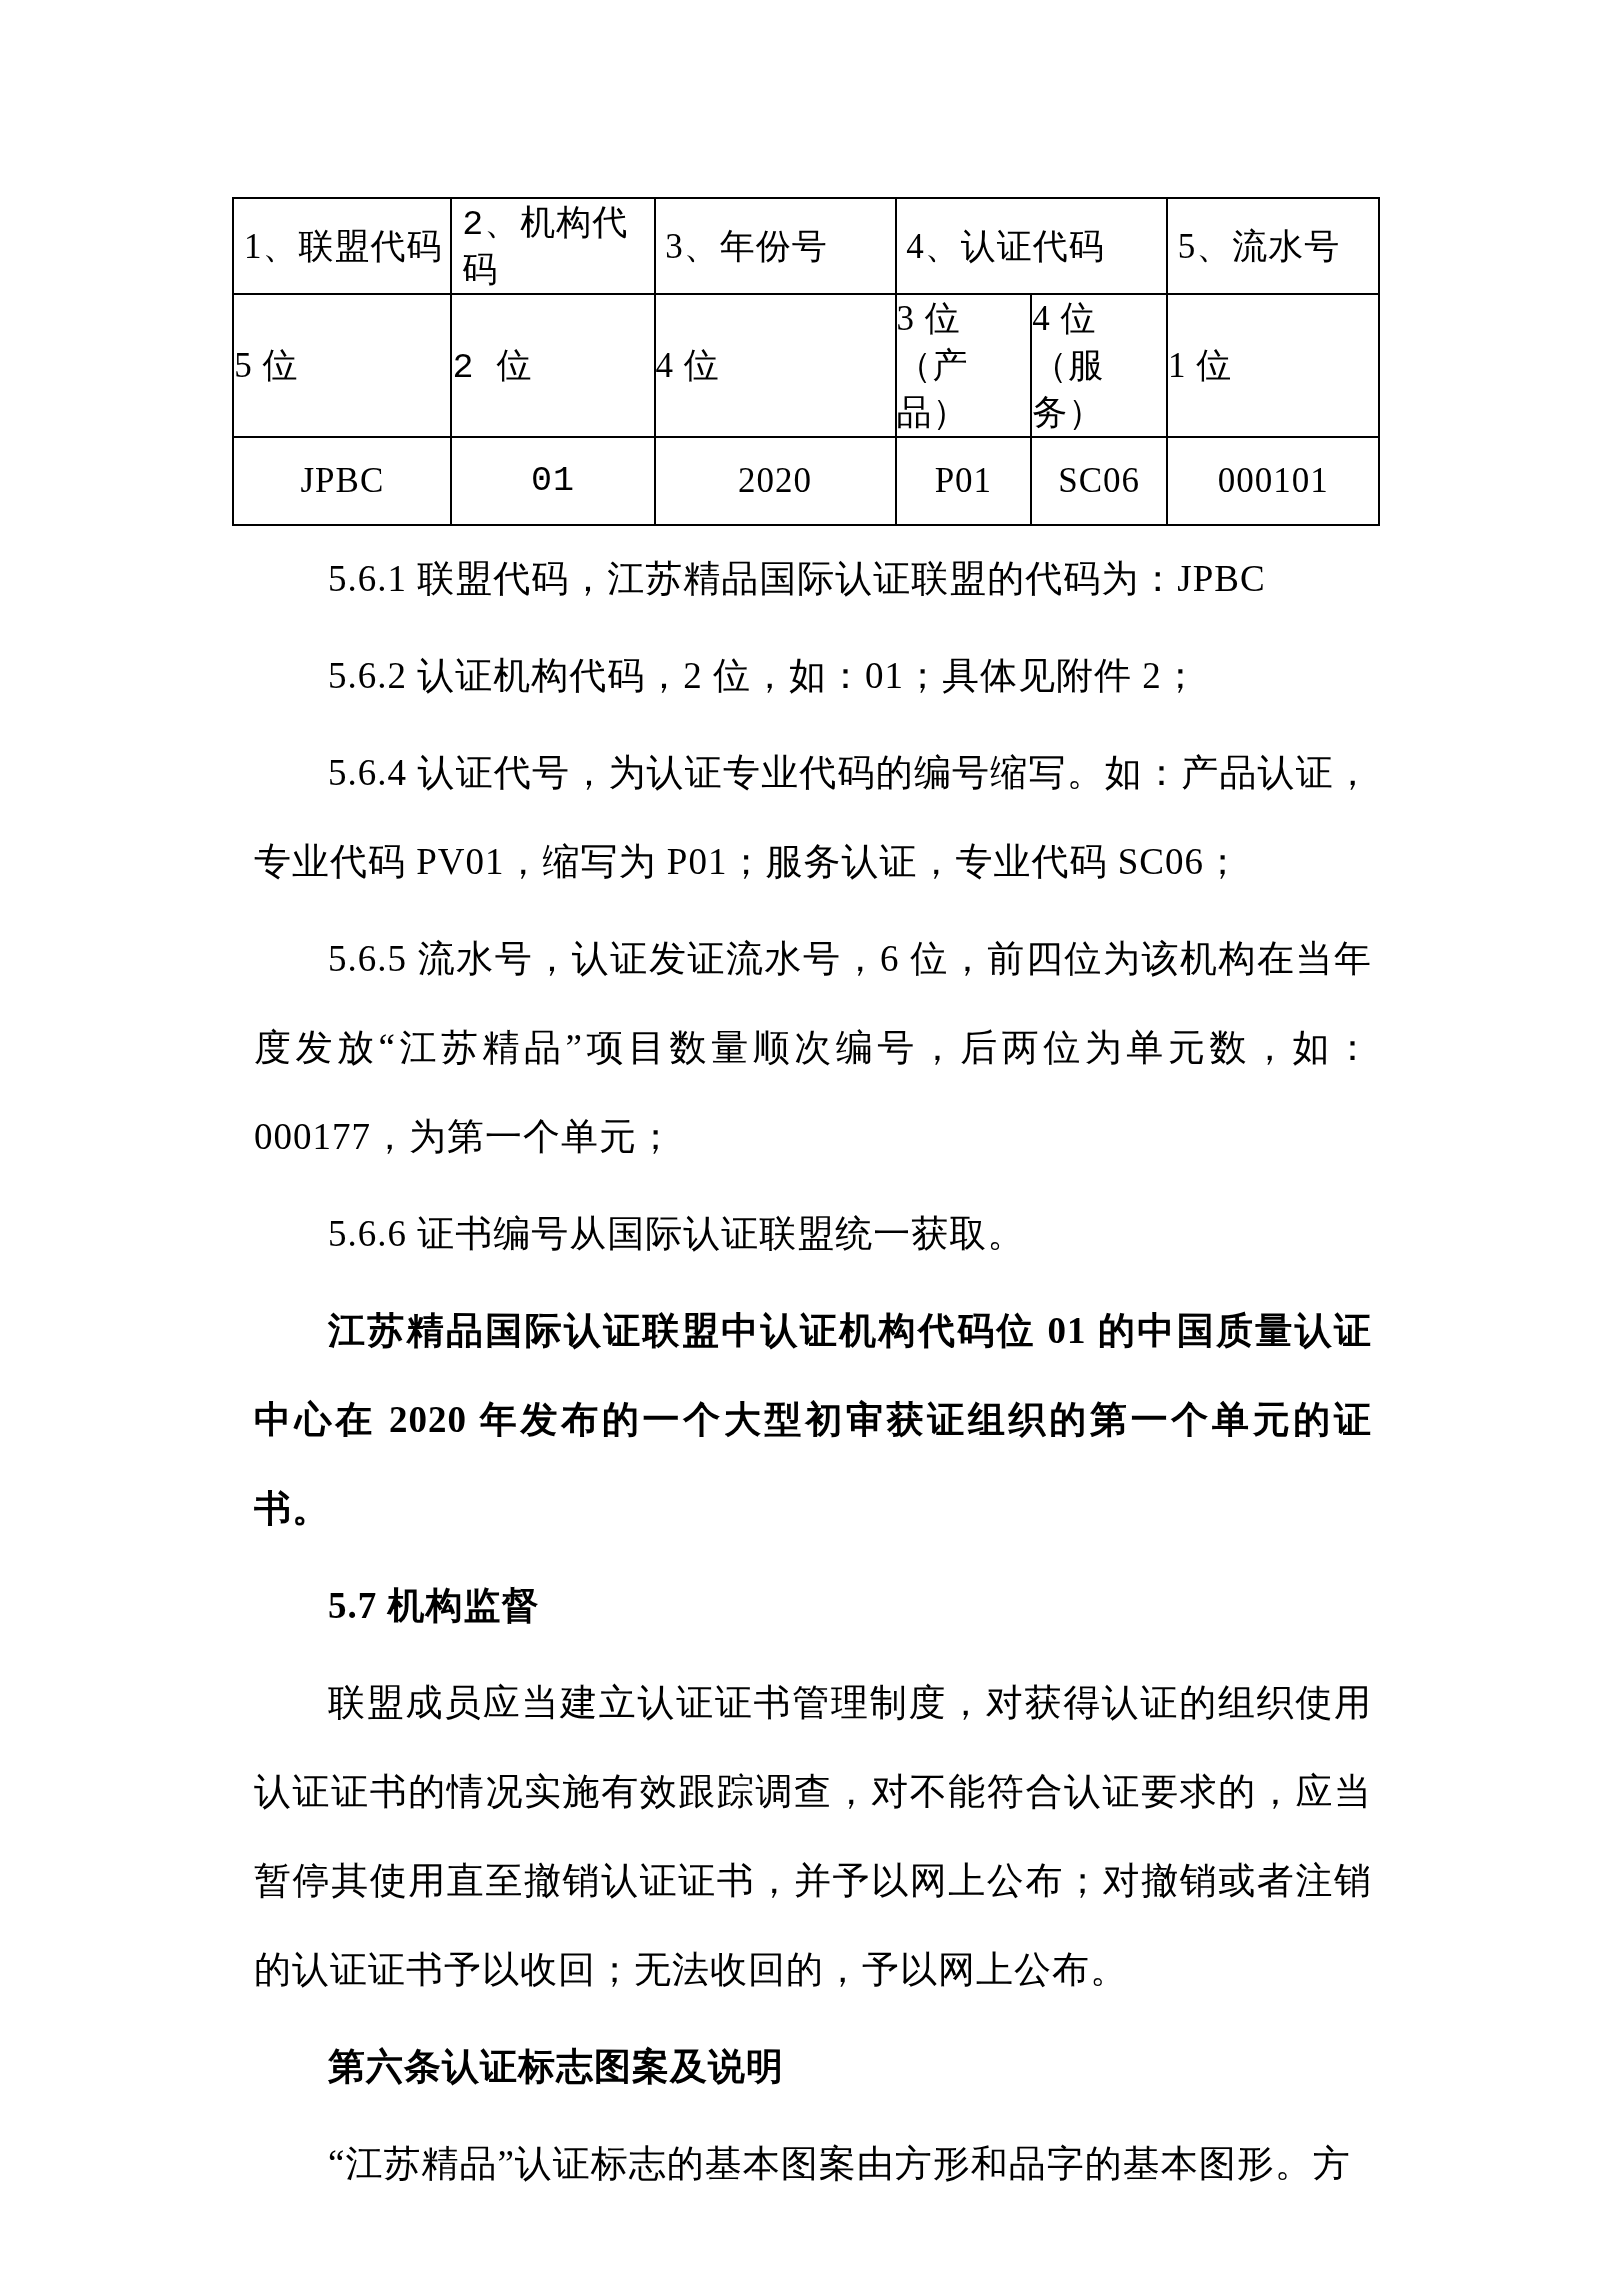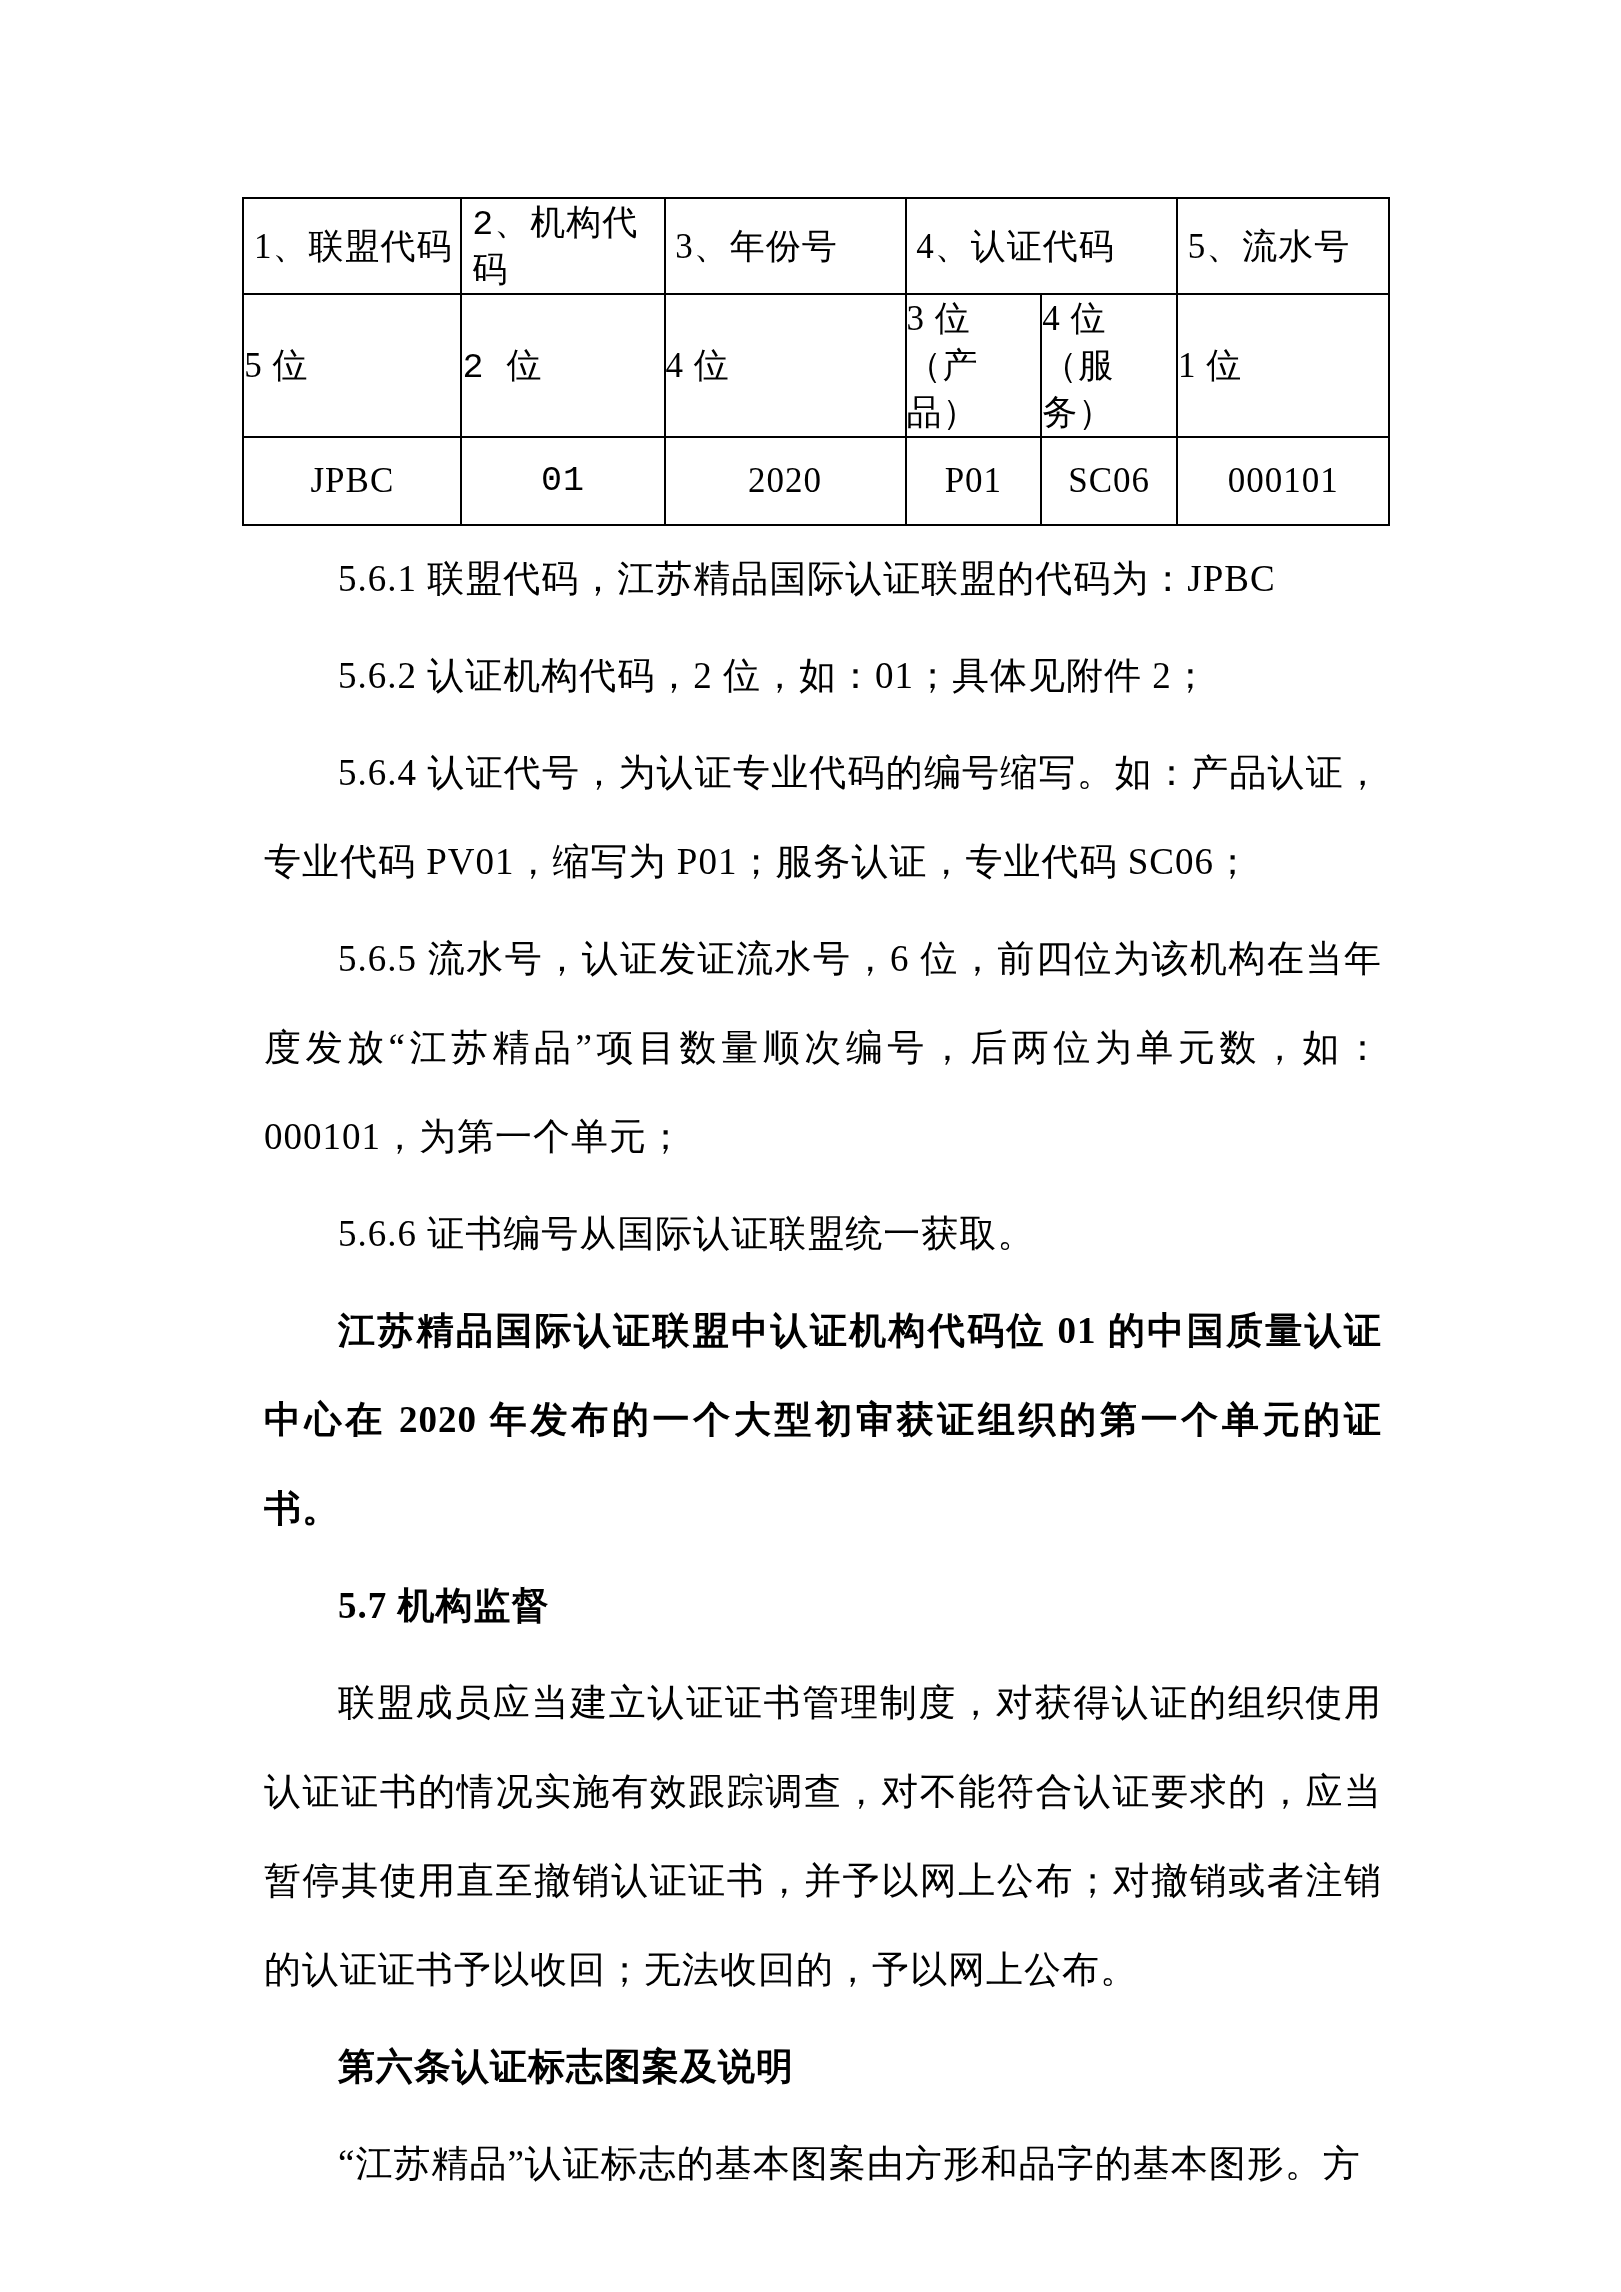--- a/index.html
+++ b/index.html
@@ -8,21 +8,21 @@
     width: 1621px;
     height: 2293px;
     margin: 0 auto;
     background: #ffffff;
     font-family: "Liberation Serif", "DejaVu Serif", serif;
     color: #000000;
     overflow: hidden;
   }
   .doc {
     position: absolute;
-    left: 256px;
+    left: 246px;
     top: 197px;
     width: 1134px;
   }
   table.code-table {
     width: 1148px;
     margin-left: -13.7px;
     border-collapse: collapse;
     table-layout: fixed;
     font-size: 35px;
     letter-spacing: 1px;
@@ -92,21 +92,21 @@
         <td class="col-5">SC06</td>
         <td class="col-6">000101</td>
       </tr>
     </tbody>
       </table>
 
     <div class="body-text">
       <p>5.6.1 联盟代码，江苏精品国际认证联盟的代码为：JPBC</p>
       <p>5.6.2 认证机构代码，2 位，如：01；具体见附件 2；</p>
       <p>5.6.4 认证代号，为认证专业代码的编号缩写。如：产品认证，专业代码 PV01，缩写为 P01；服务认证，专业代码 SC06；</p>
-      <p>5.6.5 流水号，认证发证流水号，6 位，前四位为该机构在当年度发放“江苏精品”项目数量顺次编号，后两位为单元数，如：000101，为第一个单元；</p>
+      <p>5.6.5 流水号，认证发证流水号，6 位，前四位为该机构在当年度发放“江苏精品”项目数量顺次编号，后两位为单元数，如：000177，为第一个单元；</p>
       <p>5.6.6 证书编号从国际认证联盟统一获取。</p>
       <p class="b">江苏精品国际认证联盟中认证机构代码位 01 的中国质量认证中心在 2020 年发布的一个大型初审获证组织的第一个单元的证书。</p>
       <p class="b">5.7 机构监督</p>
       <p>联盟成员应当建立认证证书管理制度，对获得认证的组织使用认证证书的情况实施有效跟踪调查，对不能符合认证要求的，应当暂停其使用直至撤销认证证书，并予以网上公布；对撤销或者注销的认证证书予以收回；无法收回的，予以网上公布。</p>
       <p class="b">第六条认证标志图案及说明</p>
       <p>“江苏精品”认证标志的基本图案由方形和品字的基本图形。方</p>
     </div>
 
   </div>
 </div>

